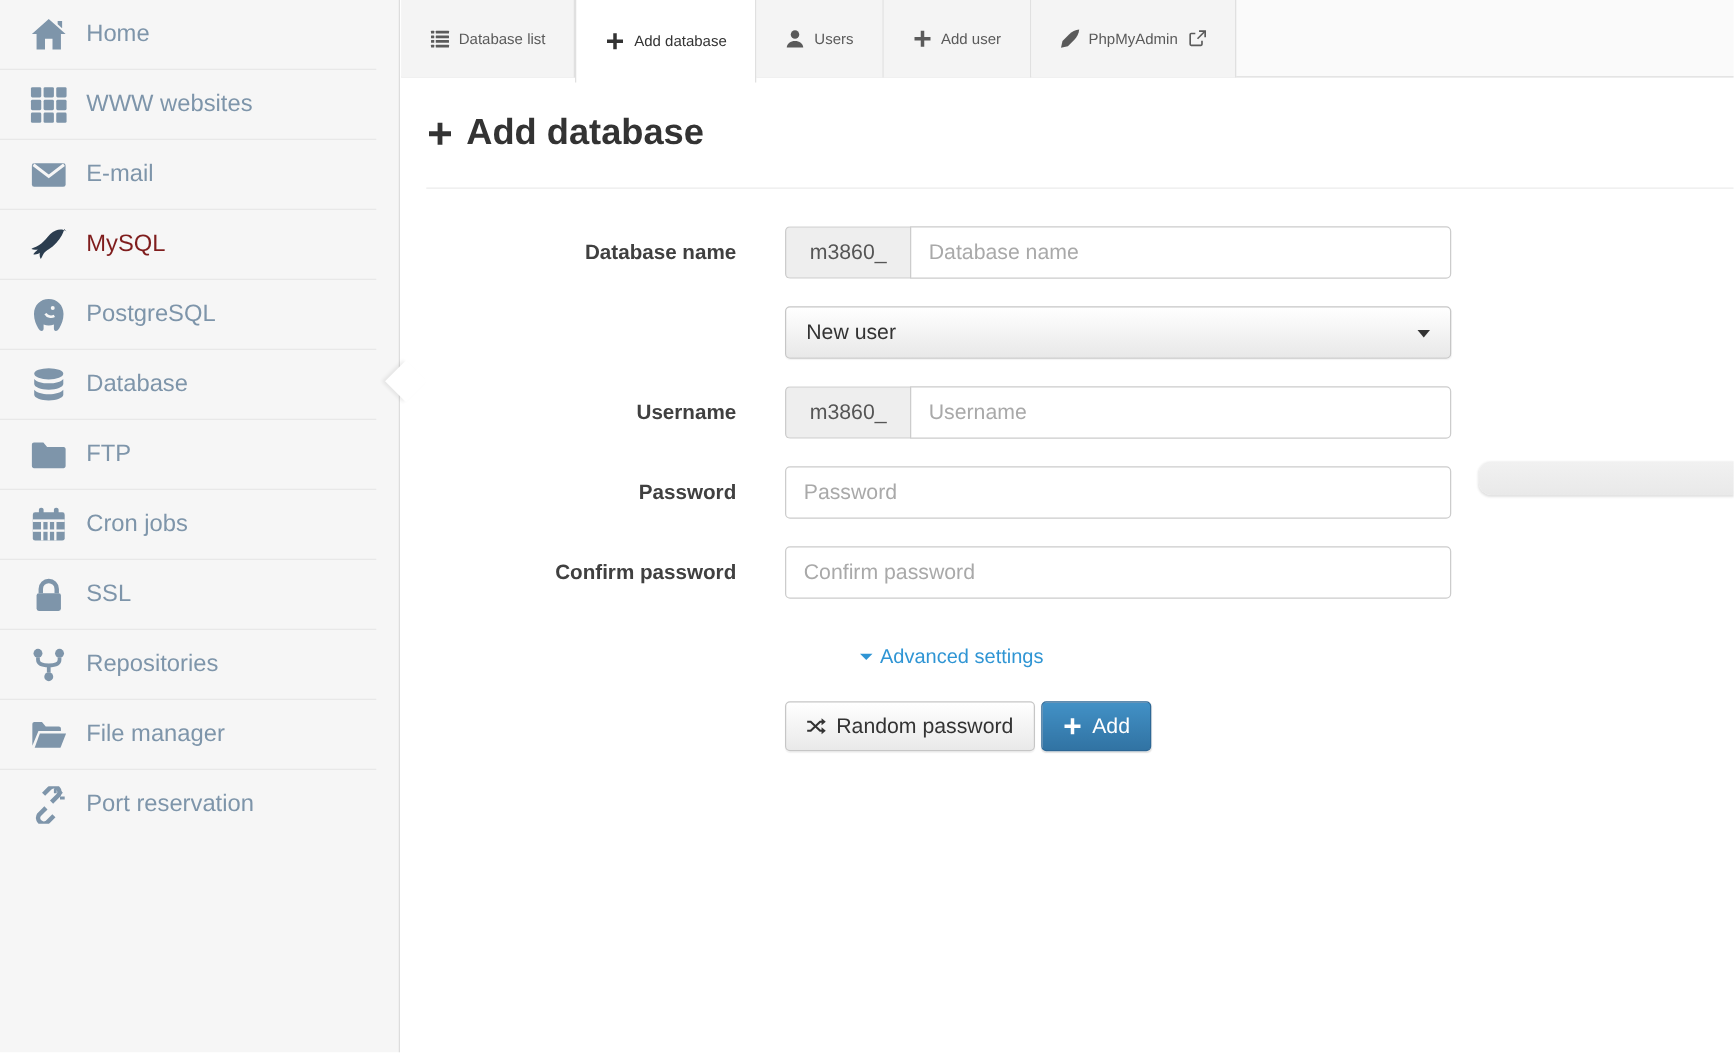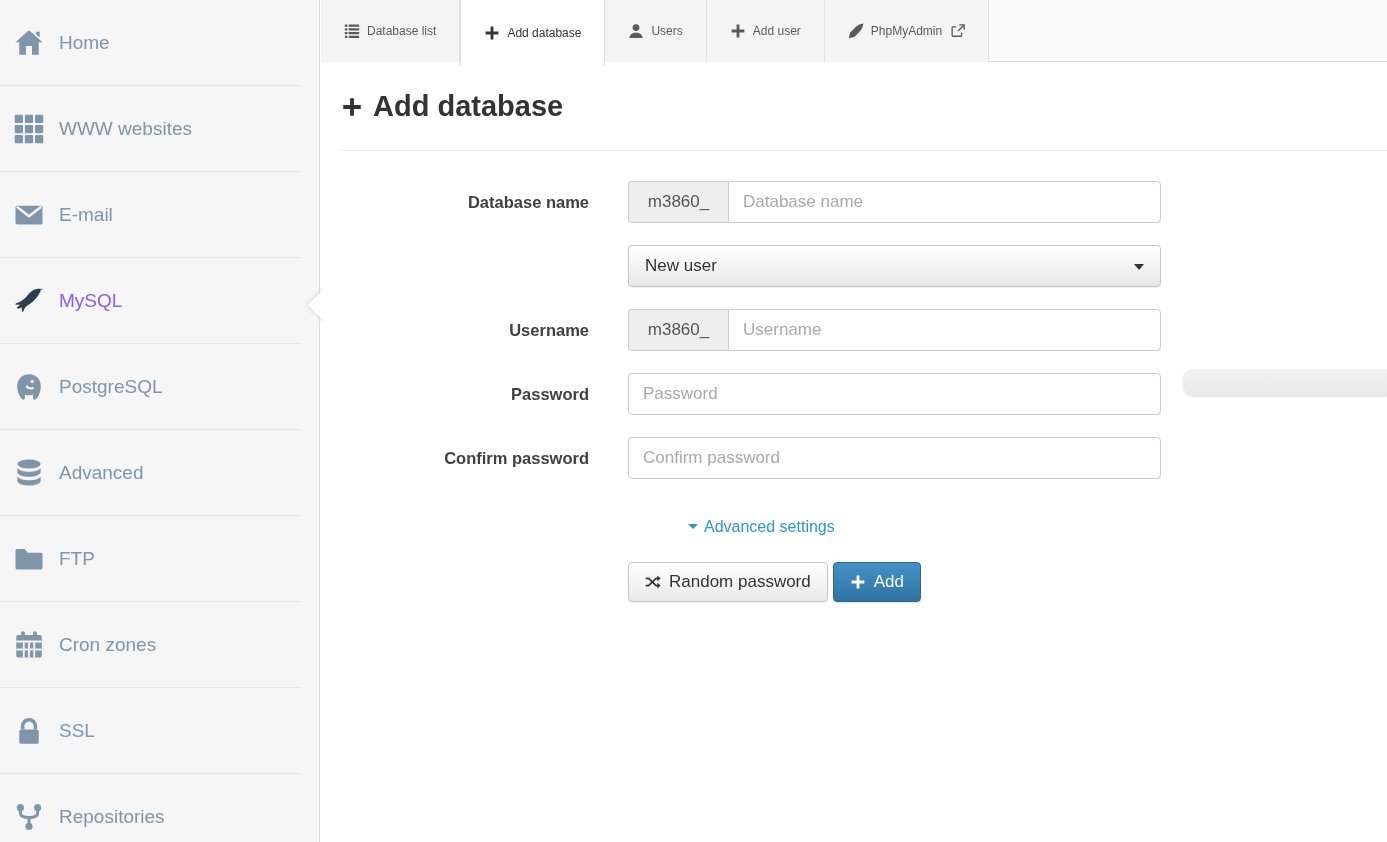--- a/index.html
+++ b/index.html
@@ -4,30 +4,30 @@
 <style>
   * { margin:0; padding:0; box-sizing:border-box; }
   html,body { width:1387px; height:842px; overflow:hidden; background:#fff;
     font-family:"Liberation Sans","DejaVu Sans",sans-serif; }
 
   .app { position:relative; width:1387px; height:842px; }
 
   
   .sidebar { position:absolute; left:0; top:0; width:320px; height:842px;
     background:#f6f6f6; border-right:1px solid #ddd; z-index:1; }
-  .sb-item { position:relative; height:86px; display:flex; align-items:center;
-    padding-left:13px; cursor:pointer; color:#7e95aa; }
+  .sb-item { position:relative; height:56px; display:flex; align-items:center;
+    padding-left:23px; cursor:pointer; color:#7e95aa; }
   .sb-item::after { content:""; position:absolute; left:0; right:18px; bottom:0;
     height:1px; background:#e8e8e8; }
   .sb-item:last-child::after { display:none; }
   .sb-icn { width:32px; height:32px; display:flex; align-items:center;
     justify-content:center; margin-right:14px; flex:0 0 32px; }
   .sb-icn svg { width:30px; height:30px; }
   .sb-label { font-size:19px; }
-  .sb-item.active { color:#8b5cf6;align-items:center; }
+  .sb-item.active { color:#7f1d1d;align-items:center; }
   .sb-item.active .sb-icn { color:#2b3d4f; }
 
   
   .notch { position:absolute; left:313px; top:293px; width:24px; height:24px;
     background:#fff; transform:rotate(45deg); z-index:6;
     box-shadow:-2px 2px 3px rgba(0,0,0,.07); }
 
   
   .main { position:absolute; left:321px; top:0; width:1066px; height:842px; background:#fff; }
 
@@ -155,21 +155,21 @@
       <span class="sb-label">PostgreSQL</span>
     </div>
     <div class="sb-item">
       <span class="sb-icn">
           <svg viewBox="0 0 16 16" fill="currentColor">
             <ellipse cx="8" cy="3.2" rx="6.2" ry="2.4"></ellipse>
             <path d="M1.8 5.4c1 1.2 3.4 1.9 6.2 1.9s5.2-.7 6.2-1.9v2.2c0 1.3-2.8 2.4-6.2 2.4S1.8 8.9 1.8 7.6z"></path>
             <path d="M1.8 10c1 1.2 3.4 1.9 6.2 1.9s5.2-.7 6.2-1.9v2.2c0 1.3-2.8 2.4-6.2 2.4S1.8 13.5 1.8 12.2z"></path>
           </svg>
         </span>
-      <span class="sb-label">Advanced</span>
+      <span class="sb-label">Database</span>
     </div>
     <div class="sb-item">
       <span class="sb-icn">
           <svg viewBox="0 0 16 16" fill="currentColor">
             <path d="M.8 3.6c0-.5.4-.9.9-.9h4l1.6 1.9h7c.5 0 .9.4.9.9v7.2c0 .5-.4.9-.9.9H1.7c-.5 0-.9-.4-.9-.9z"></path>
           </svg>
         </span>
       <span class="sb-label">FTP</span>
     </div>
     <div class="sb-item">
@@ -178,21 +178,21 @@
             <rect x="1.2" y="2.6" width="13.6" height="12" rx="1"></rect>
             <rect x="3.8" y=".6" width="2" height="3.4" rx=".9"></rect>
             <rect x="10.2" y=".6" width="2" height="3.4" rx=".9"></rect>
             <rect fill="#f6f6f6" x="1.2" y="5.6" width="13.6" height="1.1"></rect>
             <rect fill="#f6f6f6" x="4.7" y="6.7" width="1" height="7.9"></rect>
             <rect fill="#f6f6f6" x="7.5" y="6.7" width="1" height="7.9"></rect>
             <rect fill="#f6f6f6" x="10.3" y="6.7" width="1" height="7.9"></rect>
             <rect fill="#f6f6f6" x="1.2" y="9.9" width="13.6" height="1"></rect>
           </svg>
         </span>
-      <span class="sb-label">Cron zones</span>
+      <span class="sb-label">Cron jobs</span>
     </div>
     <div class="sb-item">
       <span class="sb-icn">
           <svg viewBox="0 0 16 16" fill="currentColor">
             <path d="M4.6 7.2V5.4a3.4 3.4 0 016.8 0v1.8" fill="none" stroke="currentColor" stroke-width="1.9"></path>
             <rect x="2.8" y="7.2" width="10.4" height="7.6" rx="1"></rect>
           </svg>
         </span>
       <span class="sb-label">SSL</span>
     </div>

